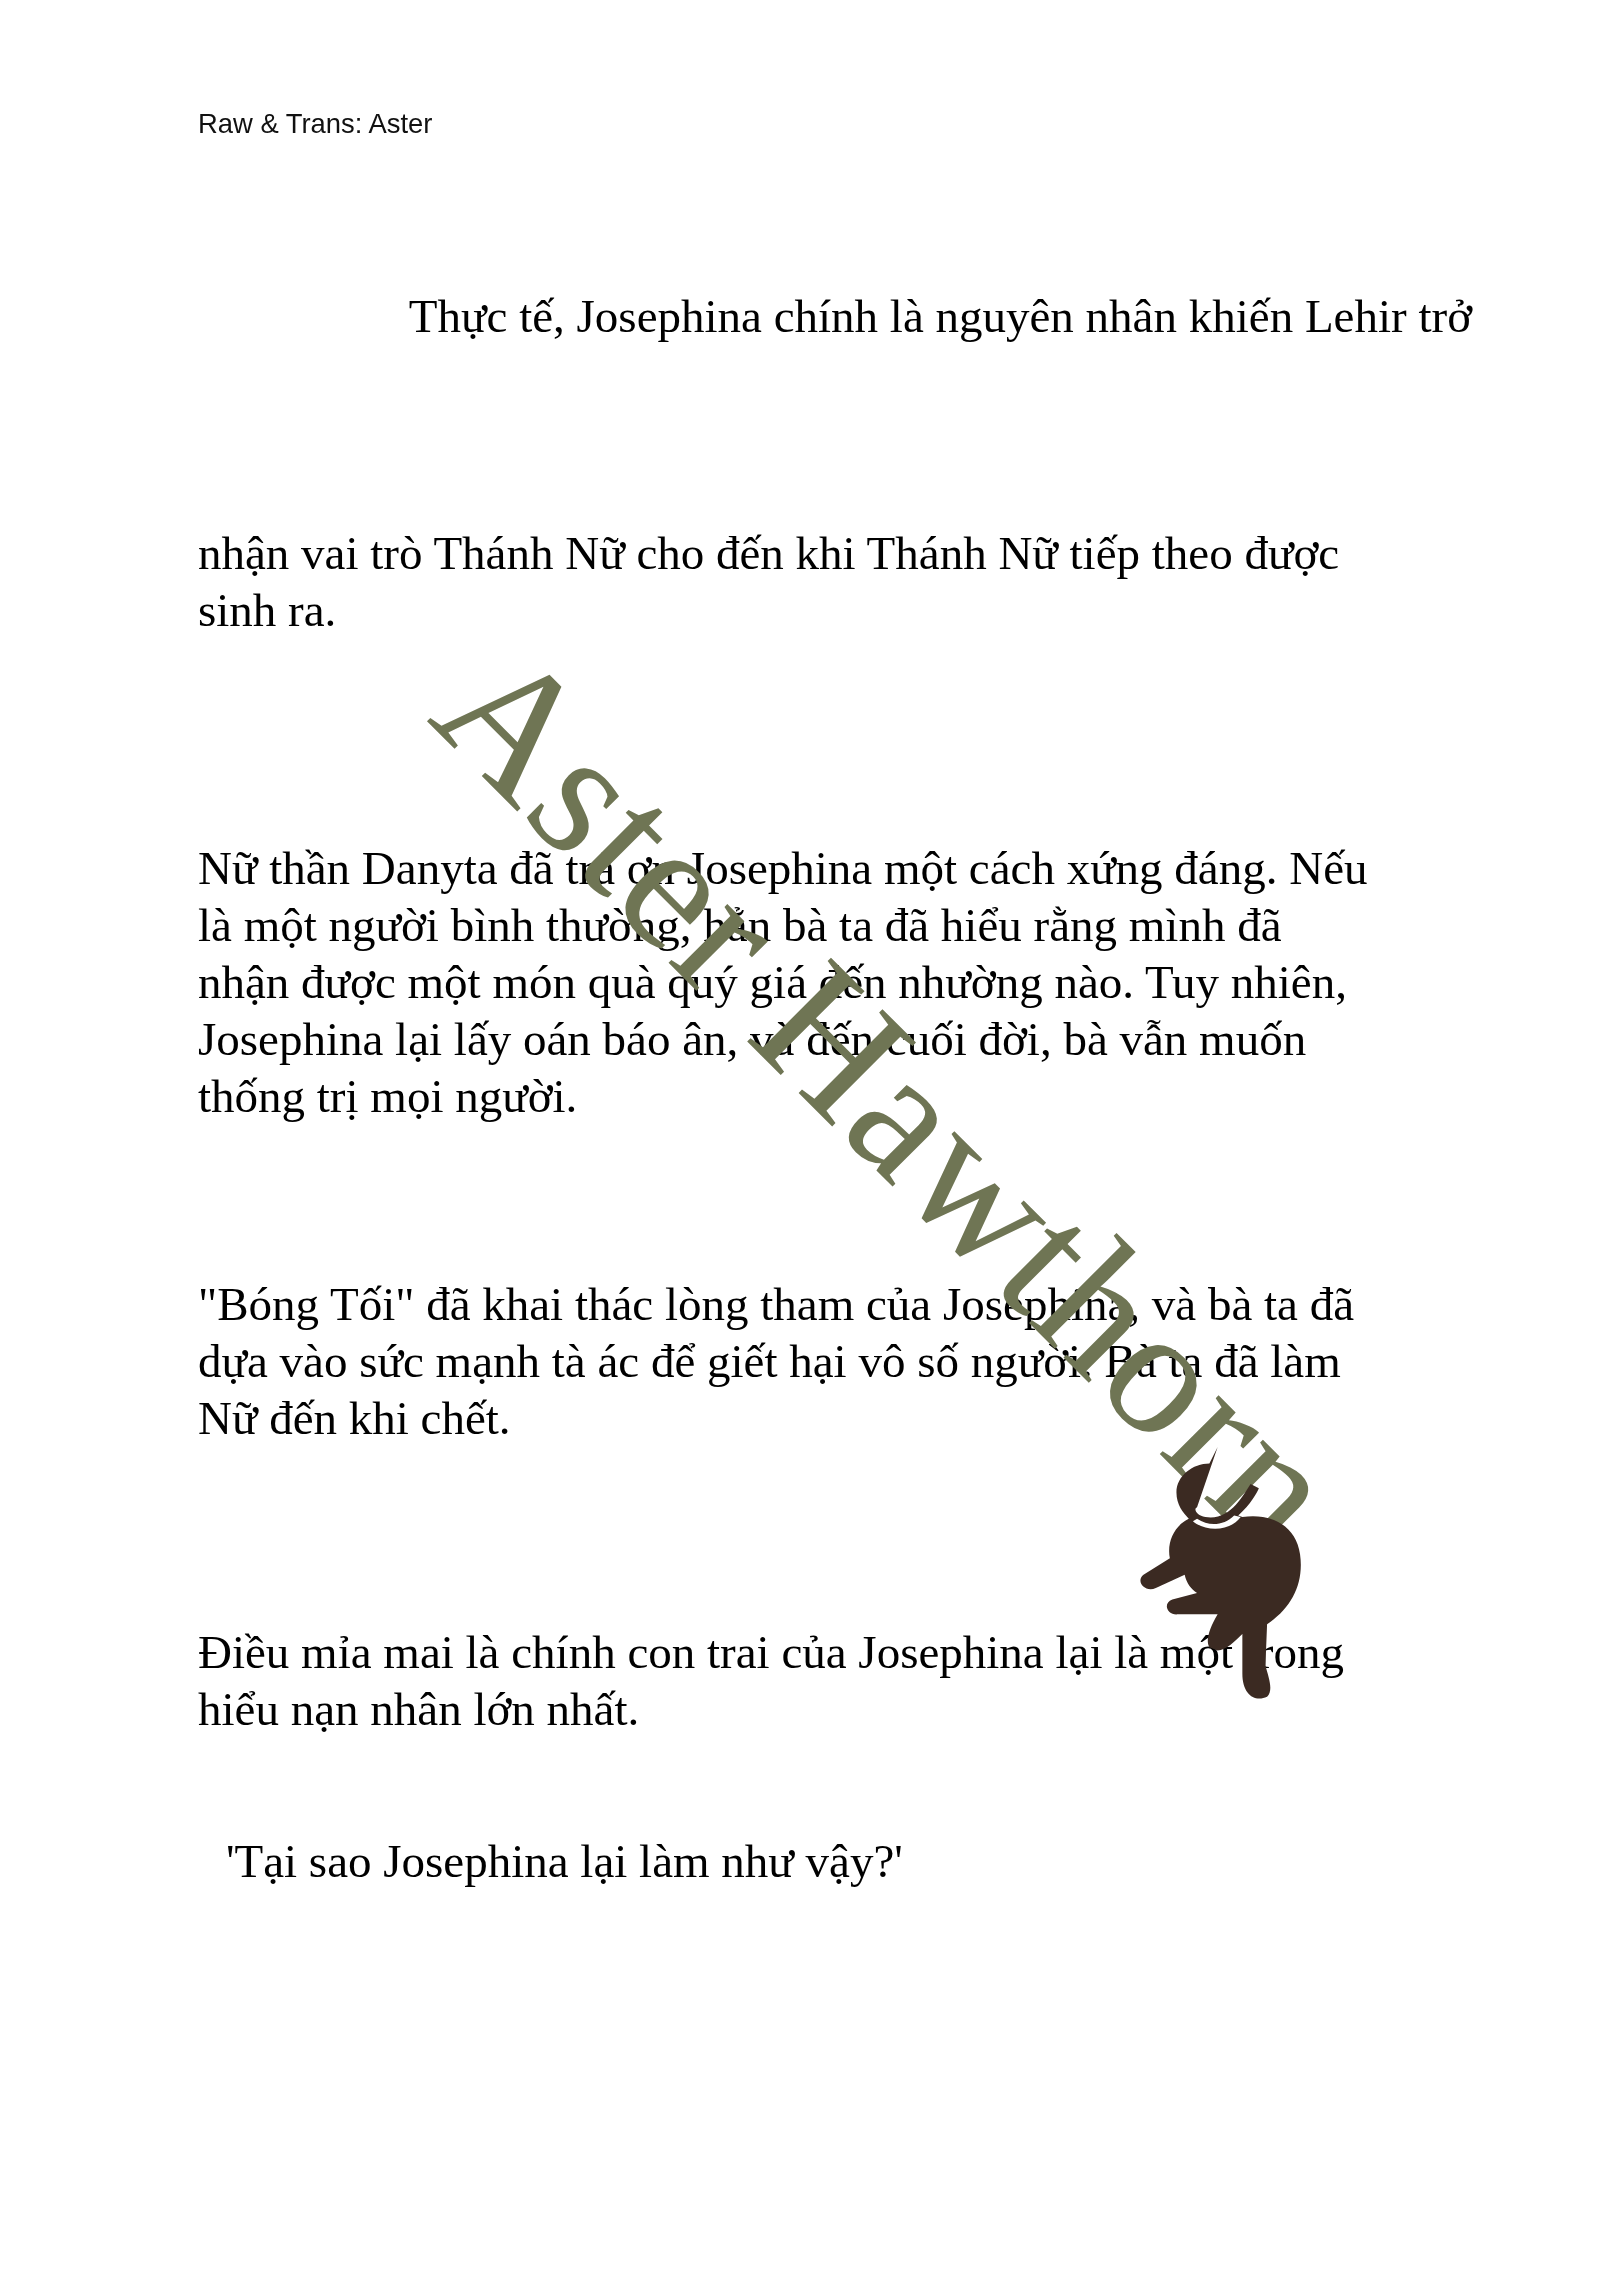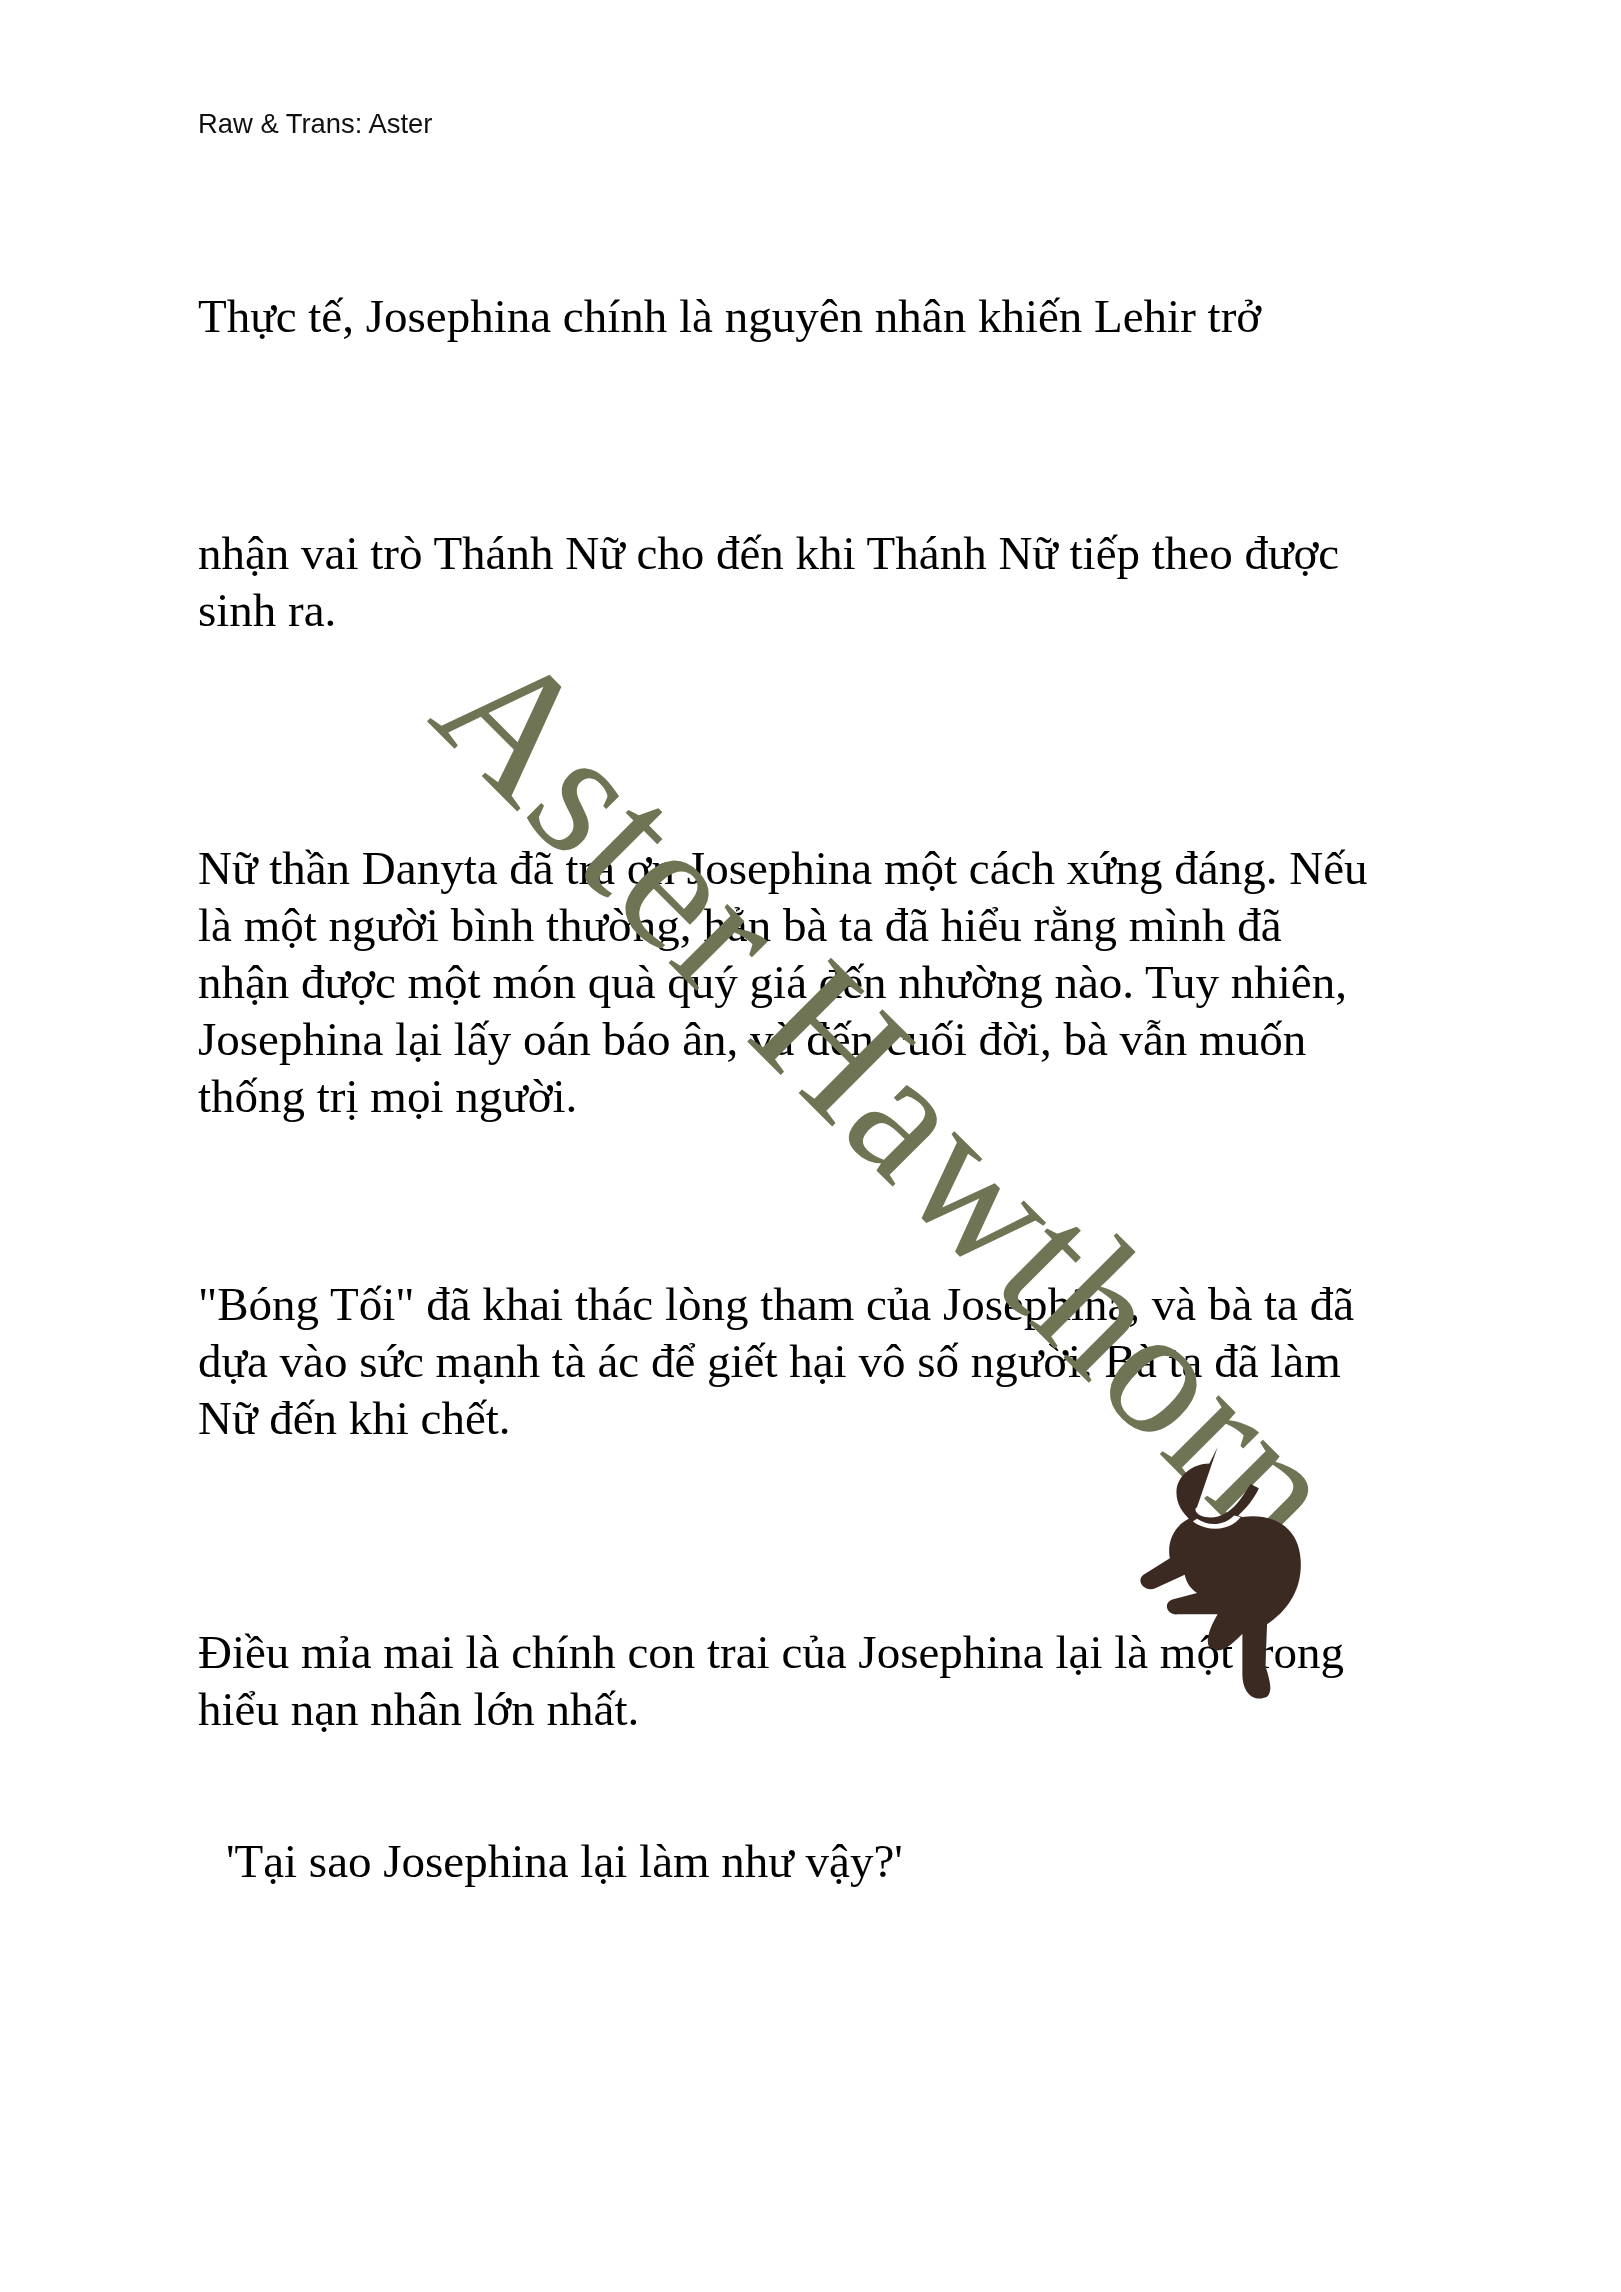--- a/index.html
+++ b/index.html
@@ -6,21 +6,21 @@
     body { width: 1621px; height: 2293px; position: relative; overflow: hidden; }
     .header {
       position: absolute; left: 198px; top: 108px;
       font-family: "Liberation Sans", sans-serif; font-size: 27.4px; color: #111;
     }
     .para {
       position: absolute; left: 198px; width: 1274px;
       font-family: "Liberation Serif", serif; font-size: 47px; line-height: 57px;
       color: #000; margin: 0;
     }
-    #p1 { top: 288px; }
+    #p1 { top: 288px; text-align: right; }
     #p2 { top: 525px; }
     #p3 { top: 840px; }
     #p4 { top: 1276px; }
     #p5 { top: 1624px; }
     #p6 { top: 1833px; margin-left: 28px; }
     .line { display: block; white-space: nowrap; }
     .watermark {
       position: absolute; left: 172px; top: 1029px;
       font-family: "Liberation Serif", serif; font-size: 181px; line-height: 1;
       color: #6f7554; white-space: nowrap;

